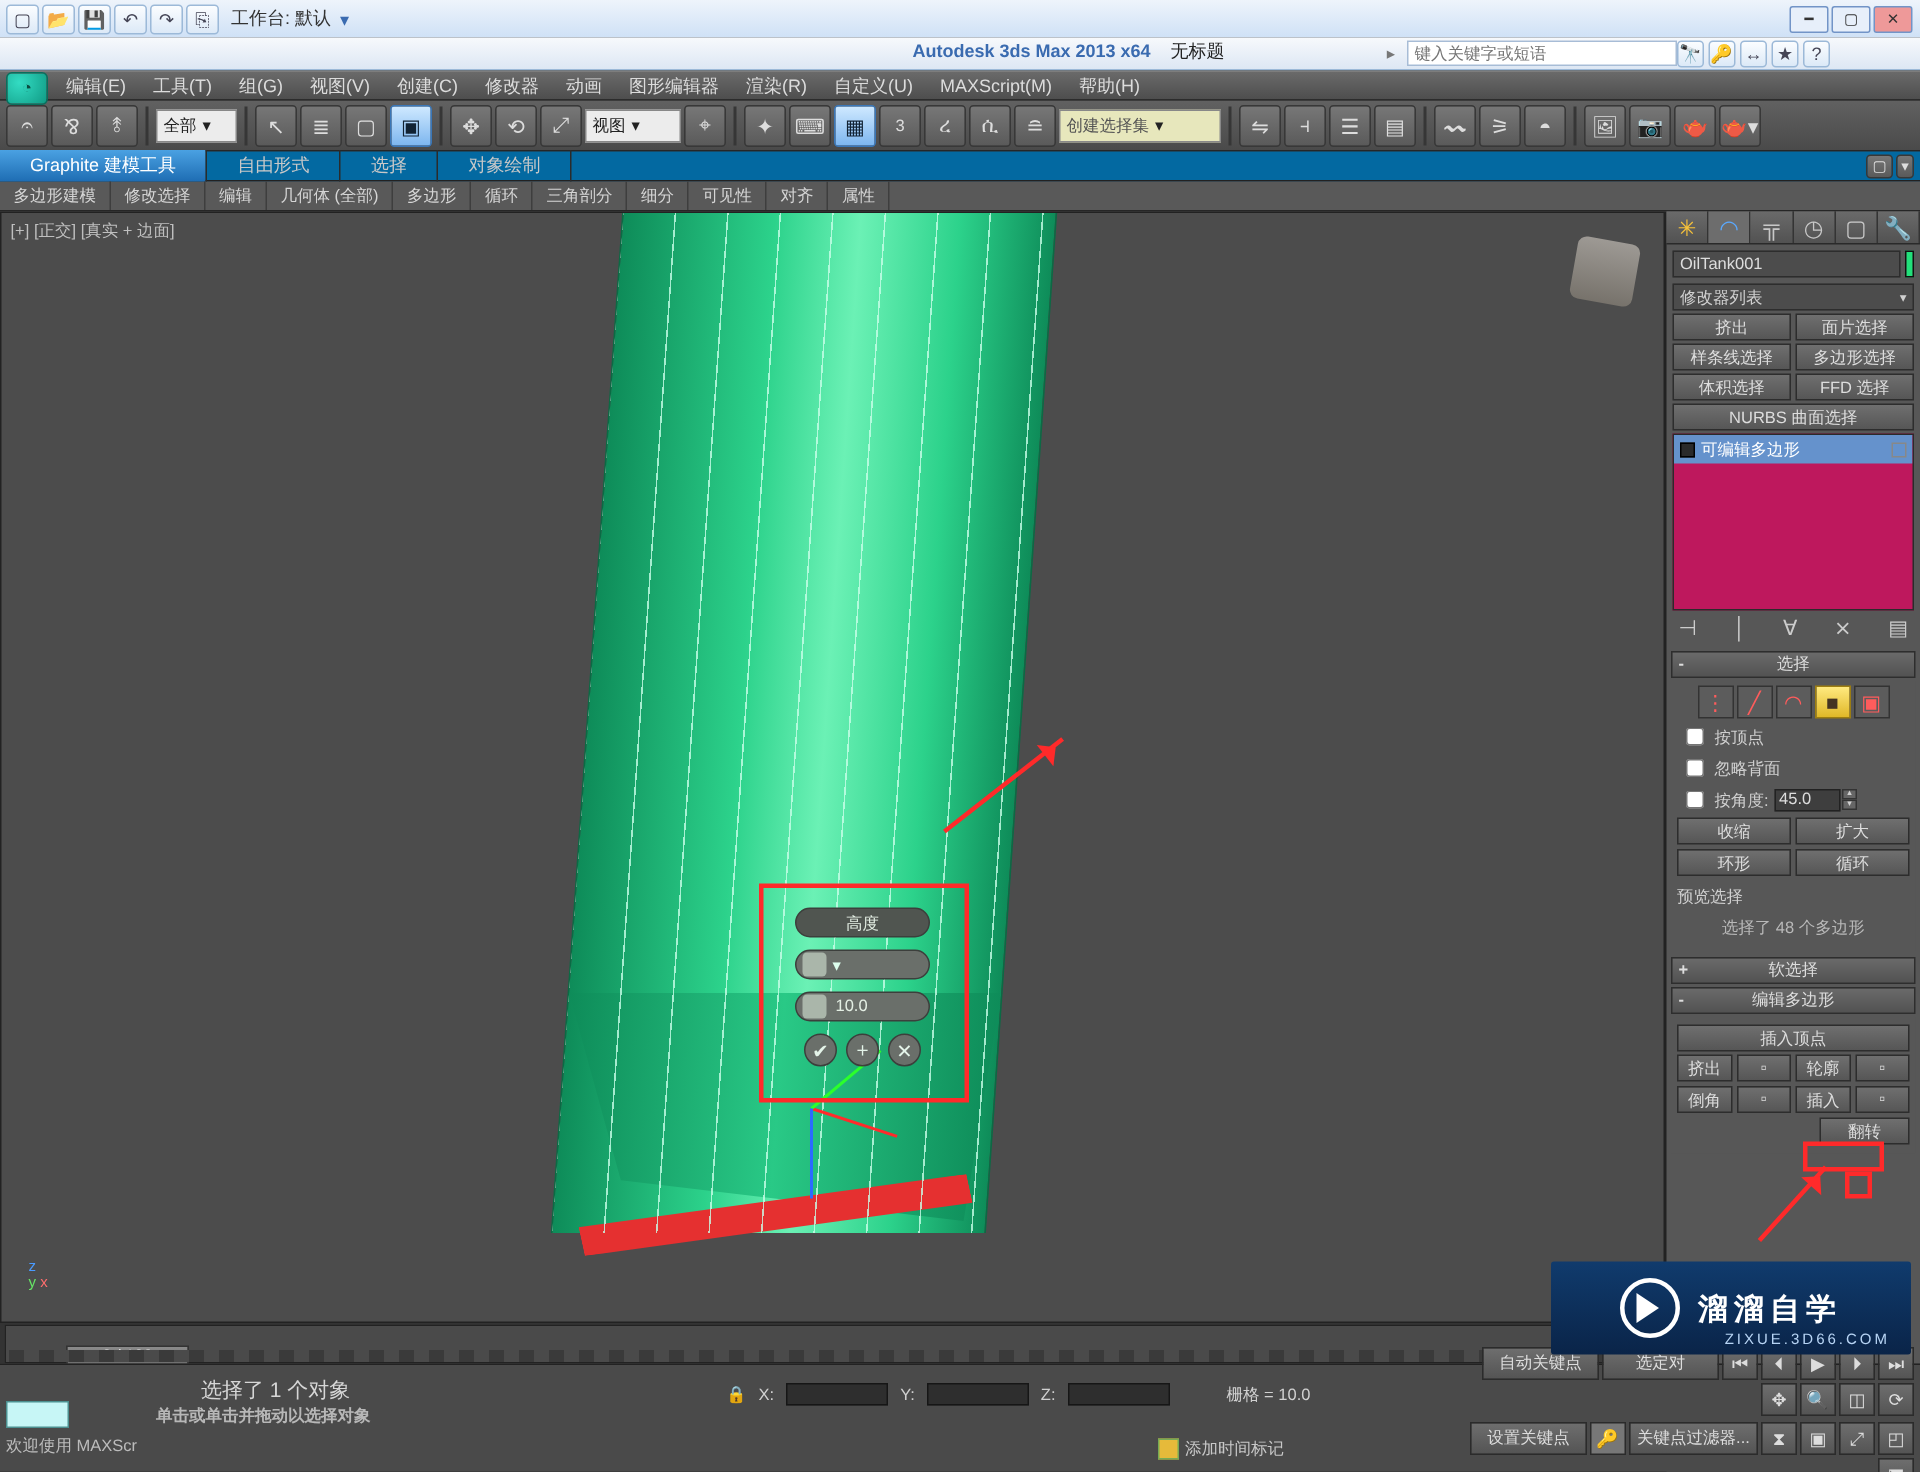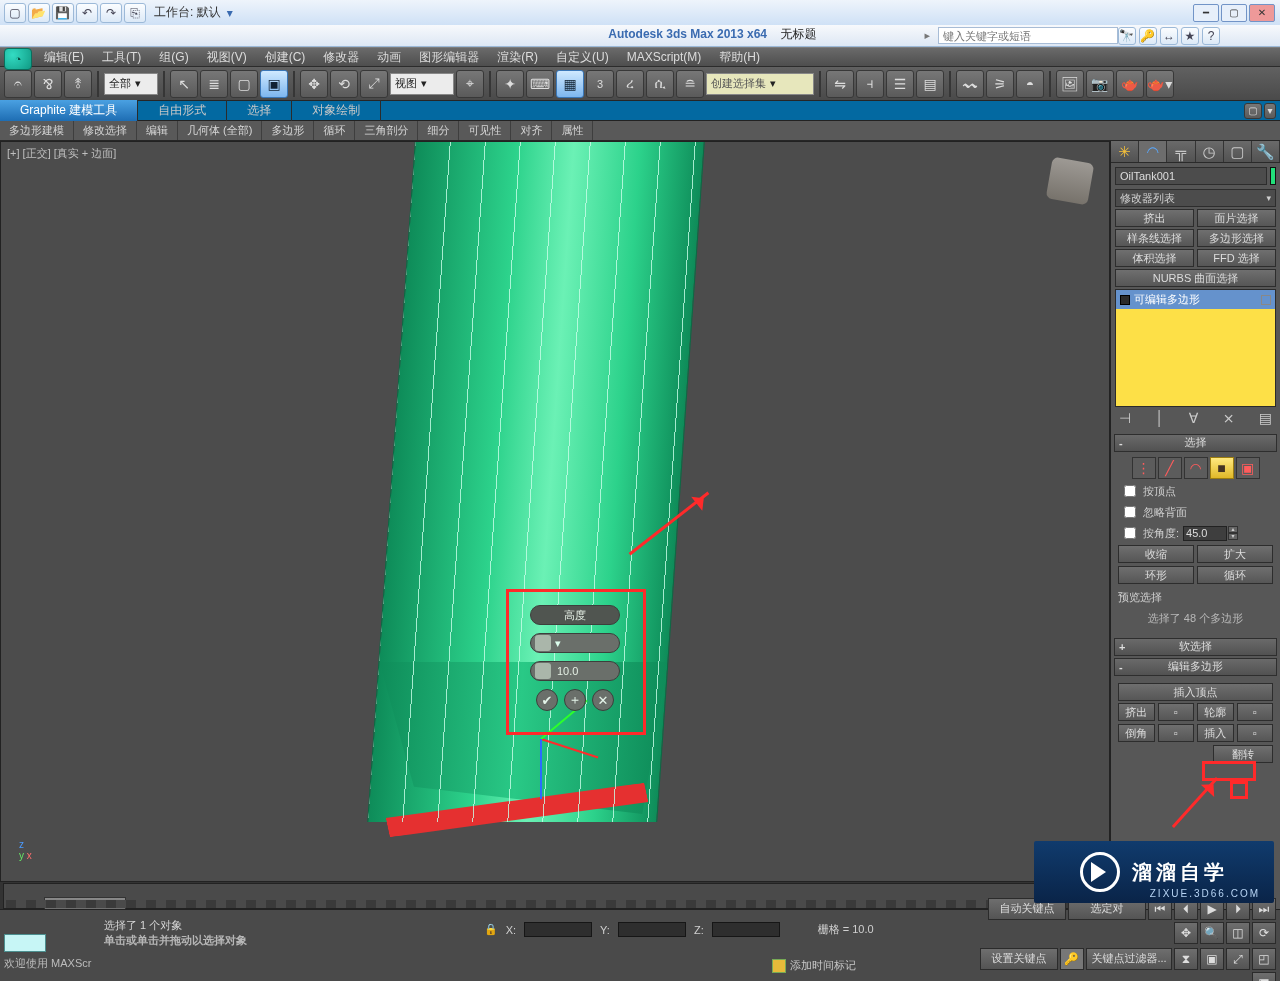--- a/index.html
+++ b/index.html
@@ -138,21 +138,21 @@
   #cmd-name .sw { width:18px; height:18px; margin-left:3px; background:#22e07a;
     border:1px solid #111;}
   .dd { margin:2px 4px; height:18px; background:#4c4c4c; border:1px solid #2d2d2d;
     color:#d0d0d0; display:flex; align-items:center; padding:0 4px; font-size:11px;
     justify-content:space-between;}
   .dd .tri{font-size:9px;}
   .btnrow{ display:flex; gap:3px; margin:2px 4px;}
   .pbtn{ flex:1; height:18px; background:linear-gradient(#6f6f6f,#565656);
     border:1px solid #2d2d2d; color:#ddd; font-size:11px; display:flex;
     align-items:center; justify-content:center;}
-  .stackbox{ margin:2px 4px 2px; height:118px; background:#fde047; border:1px solid #2b2b2b;
+  .stackbox{ margin:2px 4px 2px; height:118px; background:#be185d; border:1px solid #2b2b2b;
     overflow:hidden;}
   .stackbox .sel{ background:#6592cc; color:#fff; padding:2px 4px; display:flex;
     align-items:center; gap:4px;}
   .stackbox .sel .ex{width:10px;height:10px;background:#2a2a2a;border:1px solid #000; display:inline-block;}
   .stackctl{display:flex; gap:6px; margin:3px 8px 8px; font-size:14px; color:#ccc; justify-content:space-between;}
 
   .rollhdr{ height:18px; background:linear-gradient(#6a6a6a,#525252);
     border:1px solid #2e2e2e; margin:2px 3px 2px; text-align:center; font-size:11px;
     color:#ddd; position:relative; }
   .rollhdr .pm{position:absolute; left:4px; top:2px; font-weight:bold;}
@@ -194,21 +194,21 @@
     background:repeating-linear-gradient(90deg,#3a3a3a 0 10px,#4a4a4a 10px 20px);}
   #timeline .ticks{position:absolute; left:0; right:0; bottom:-12px; font-size:9px;
     color:#bbb; display:flex; justify-content:space-between; padding:0 4px;}
 
   #bottombar{ position:absolute; left:0; right:0; bottom:0; height:72px;
     background:#4a4a4a; border-top:1px solid #222;}
   #bb-left{position:absolute; left:4px; top:24px; display:flex; flex-direction:column; gap:4px;}
   .bb-sw{width:42px;height:18px;background:#c7f6f6;border:1px solid #4c8f8f;}
   #bb-status{position:absolute; left:104px; right:300px; top:8px; height:60px;
     background:#4a4a4a;}
-  #bb-status .l1{color:#d6d6d6; font-size:11px;}
+  #bb-status .l1{color:#d6d6d6; font-size:14px;margin-left:30px;}
   #bb-status .l2{color:#b7b7b7; font-size:11px; font-weight:bold;}
   #coords{position:absolute; left:380px; top:4px; display:flex; gap:8px;
     font-size:11px; color:#d0d0d0; align-items:center;}
   #coords input{width:68px;height:15px;background:#2e2e2e;border:1px solid #161616;
     color:#aaa;}
   #bb-anim{position:absolute; right:4px; top:0; bottom:0; width:300px;
     display:flex; flex-wrap:wrap; align-content:center; gap:2px; justify-content:flex-end;}
   .abt{ width:24px; height:22px; background:linear-gradient(#6e6e6e,#545454);
     border:1px solid #2b2b2b; display:flex; align-items:center; justify-content:center;
     font-size:12px; color:#ddd;}

